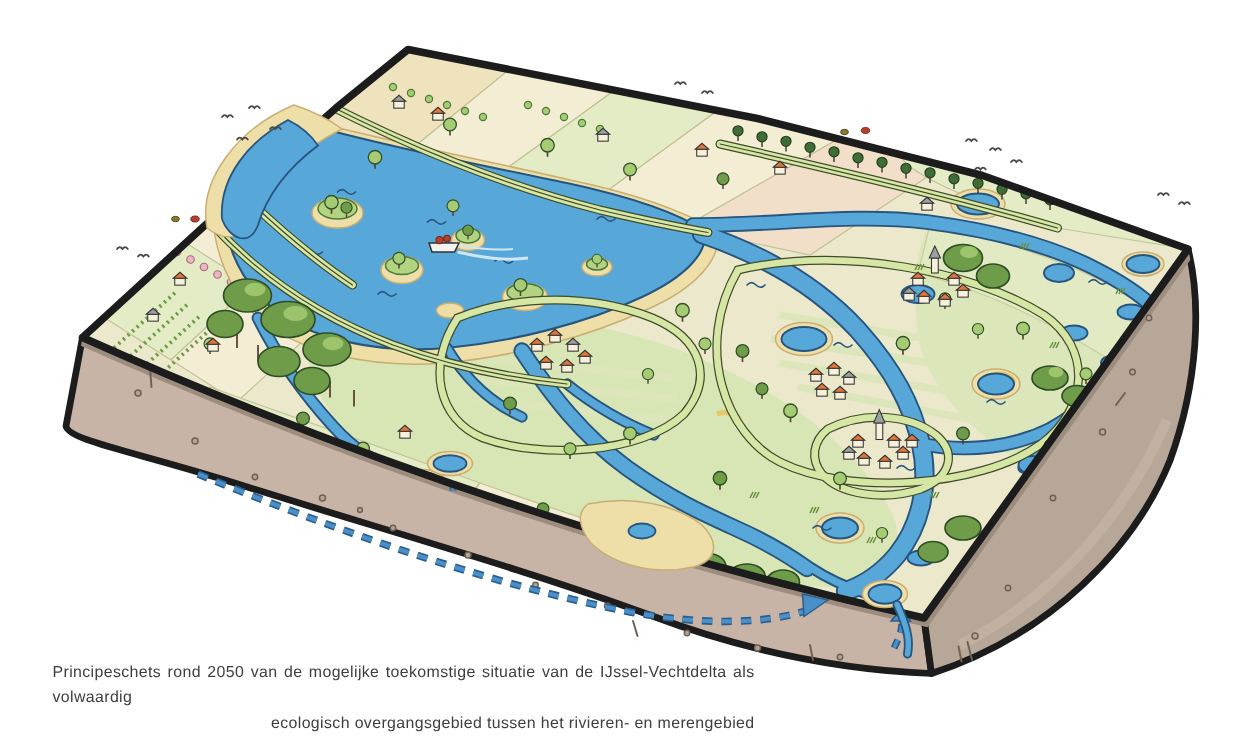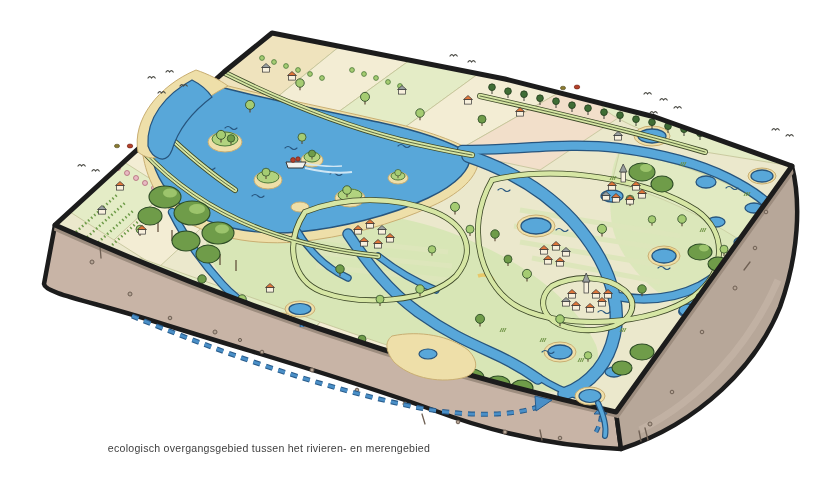--- a/index.html
+++ b/index.html
@@ -3,21 +3,21 @@
 <meta charset="utf-8">
 <style>
   html,body{margin:0;padding:0;background:#fff;}
   .page{position:relative;width:830px;height:498px;background:#fff;overflow:hidden;
         font-family:"Liberation Sans",sans-serif;}
   .illus{position:absolute;left:0;top:0;}
   .caption{position:absolute;left:35px;top:440px;width:468px;
            font-size:10.6px;line-height:17px;letter-spacing:.25px;
            color:var(--text,#3e3e3e);}
   .cap1{text-align:justify;text-align-last:justify;}
-  .cap2{text-align:center;}
+  .cap2{text-align:right;}
   svg .outline{fill:none;stroke:var(--ink,#1c1c1c);stroke-linejoin:round;stroke-linecap:round;}
 </style>
 </head>
 <body>
 
 <div class="page">
 <svg class="illus" width="830" height="498" viewBox="0 0 830 498">
   <defs>
     <g id="t">
       <line x1="0" y1="0" x2="0" y2="5" style="stroke:var(--trunk);stroke-width:1.3"></line>
@@ -487,15 +487,16 @@
     <g>
       <ellipse cx="117" cy="146" rx="2.6" ry="1.8" style="fill:#8a7a30;stroke:#4f461c;stroke-width:.6"></ellipse>
       <ellipse cx="130" cy="146" rx="2.8" ry="2" style="fill:var(--accent);stroke:#6e2113;stroke-width:.6"></ellipse>
       <ellipse cx="563" cy="88" rx="2.6" ry="1.8" style="fill:#8a7a30;stroke:#4f461c;stroke-width:.6"></ellipse>
       <ellipse cx="577" cy="87" rx="2.8" ry="2" style="fill:var(--accent);stroke:#6e2113;stroke-width:.6"></ellipse>
     </g>
   </g>
 </svg>
 
 <div class="caption">
+  <div class="cap1">Principeschets rond 2050 van de mogelijke toekomstige situatie van de IJssel-Vechtdelta als volwaardig</div>
   <div class="cap2">ecologisch overgangsgebied tussen het rivieren- en merengebied</div>
 </div>
 </div>
 
 </body></html>

